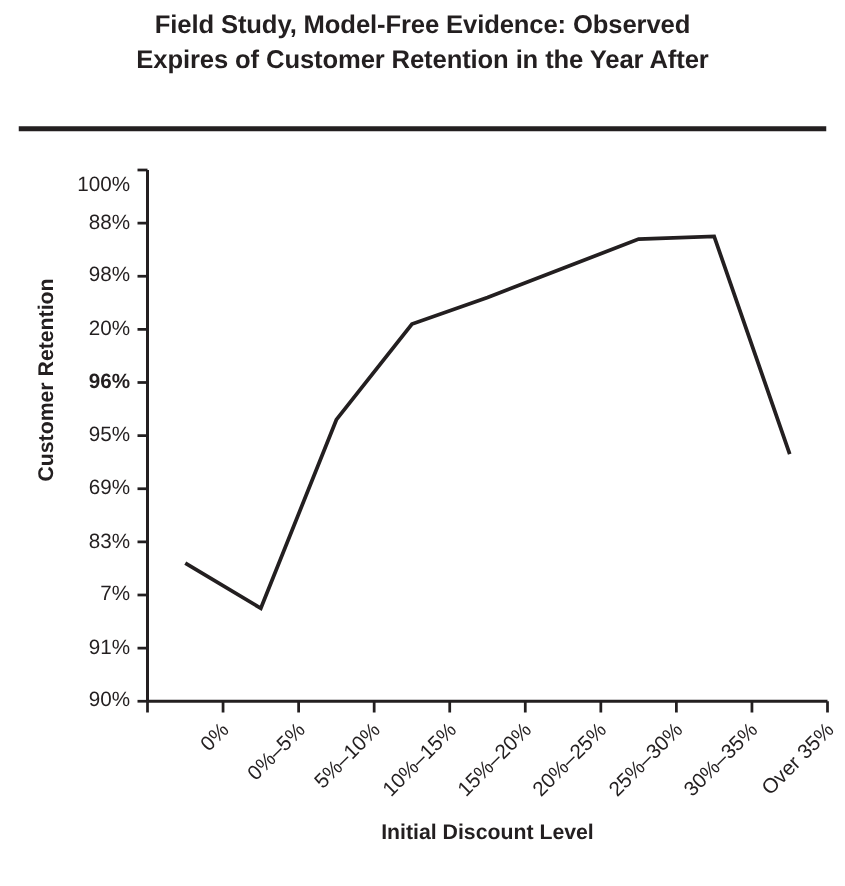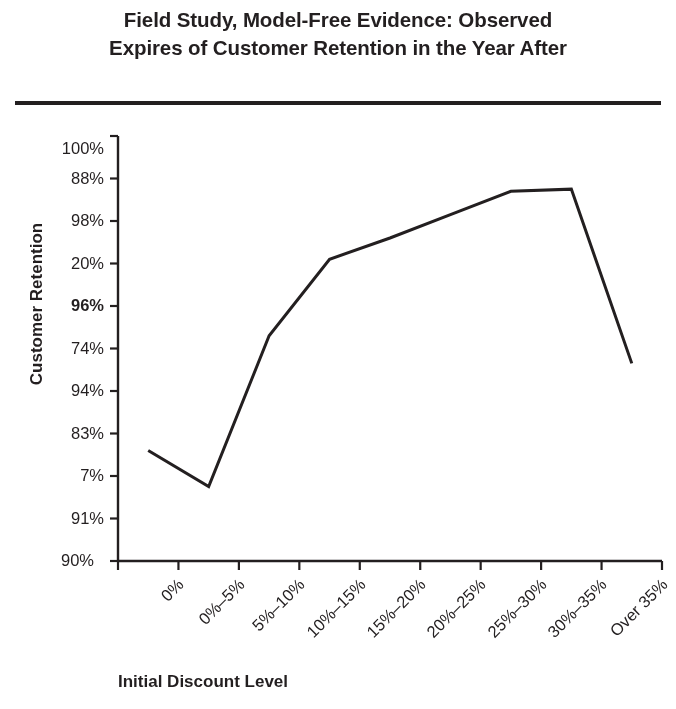--- a/index.html
+++ b/index.html
@@ -54,23 +54,23 @@
     text-align: center;
     transform: rotate(-90deg);
     font-size: 17px;
     font-weight: bold;
     color: #231f20;
     white-space: nowrap;
   }
   #x-axis-title {
     position: absolute;
     left: 118px;
-    top: 672px;
+    top: 656px;
     width: 544px;
-    text-align: left;
+    text-align: center;
     font-size: 17px;
     font-weight: bold;
     color: #231f20;
   }
   .ytick-label {
     position: absolute;
     text-align: right;
     font-size: 16.5px;
     color: #231f20;
     white-space: nowrap;
@@ -100,26 +100,26 @@
 
   <div id="y-axis-title">Customer Retention</div>
   <div id="x-axis-title">Initial Discount Level</div>
 
   <div id="ytick-labels">
       <div class="ytick-label" style="left: 34px; top: 126px; margin-top: 13px;">100%</div>
       <div class="ytick-label" style="left: 34px; top: 168.5px;">88%</div>
       <div class="ytick-label" style="left: 34px; top: 211px;">98%</div>
       <div class="ytick-label" style="left: 34px; top: 253.5px;">20%</div>
       <div class="ytick-label" style="left: 34px; top: 296px; font-weight: bold;">96%</div>
-      <div class="ytick-label" style="left: 34px; top: 338.5px;">74%</div>
-      <div class="ytick-label" style="left: 34px; top: 381px;">94%</div>
+      <div class="ytick-label" style="left: 34px; top: 338.5px;">95%</div>
+      <div class="ytick-label" style="left: 34px; top: 381px;">69%</div>
       <div class="ytick-label" style="left: 34px; top: 423.5px;">83%</div>
       <div class="ytick-label" style="left: 34px; top: 466px;">7%</div>
       <div class="ytick-label" style="left: 34px; top: 508.5px;">91%</div>
-      <div class="ytick-label" style="left: 24px; top: 551px;">90%</div>
+      <div class="ytick-label" style="left: 34px; top: 551px;">90%</div>
     </div>
   <div id="xtick-labels">
       <div class="xtick-label" style="left: 174.222px; top: 575px; width: 160px; margin-left: -160px;">0%</div>
       <div class="xtick-label" style="left: 234.667px; top: 575px; width: 160px; margin-left: -160px;">0%–5%</div>
       <div class="xtick-label" style="left: 295.111px; top: 575px; width: 160px; margin-left: -160px;">5%–10%</div>
       <div class="xtick-label" style="left: 355.556px; top: 575px; width: 160px; margin-left: -160px;">10%–15%</div>
       <div class="xtick-label" style="left: 416px; top: 575px; width: 160px; margin-left: -160px;">15%–20%</div>
       <div class="xtick-label" style="left: 476.444px; top: 575px; width: 160px; margin-left: -160px;">20%–25%</div>
       <div class="xtick-label" style="left: 536.889px; top: 575px; width: 160px; margin-left: -160px;">25%–30%</div>
       <div class="xtick-label" style="left: 597.333px; top: 575px; width: 160px; margin-left: -160px;">30%–35%</div>

